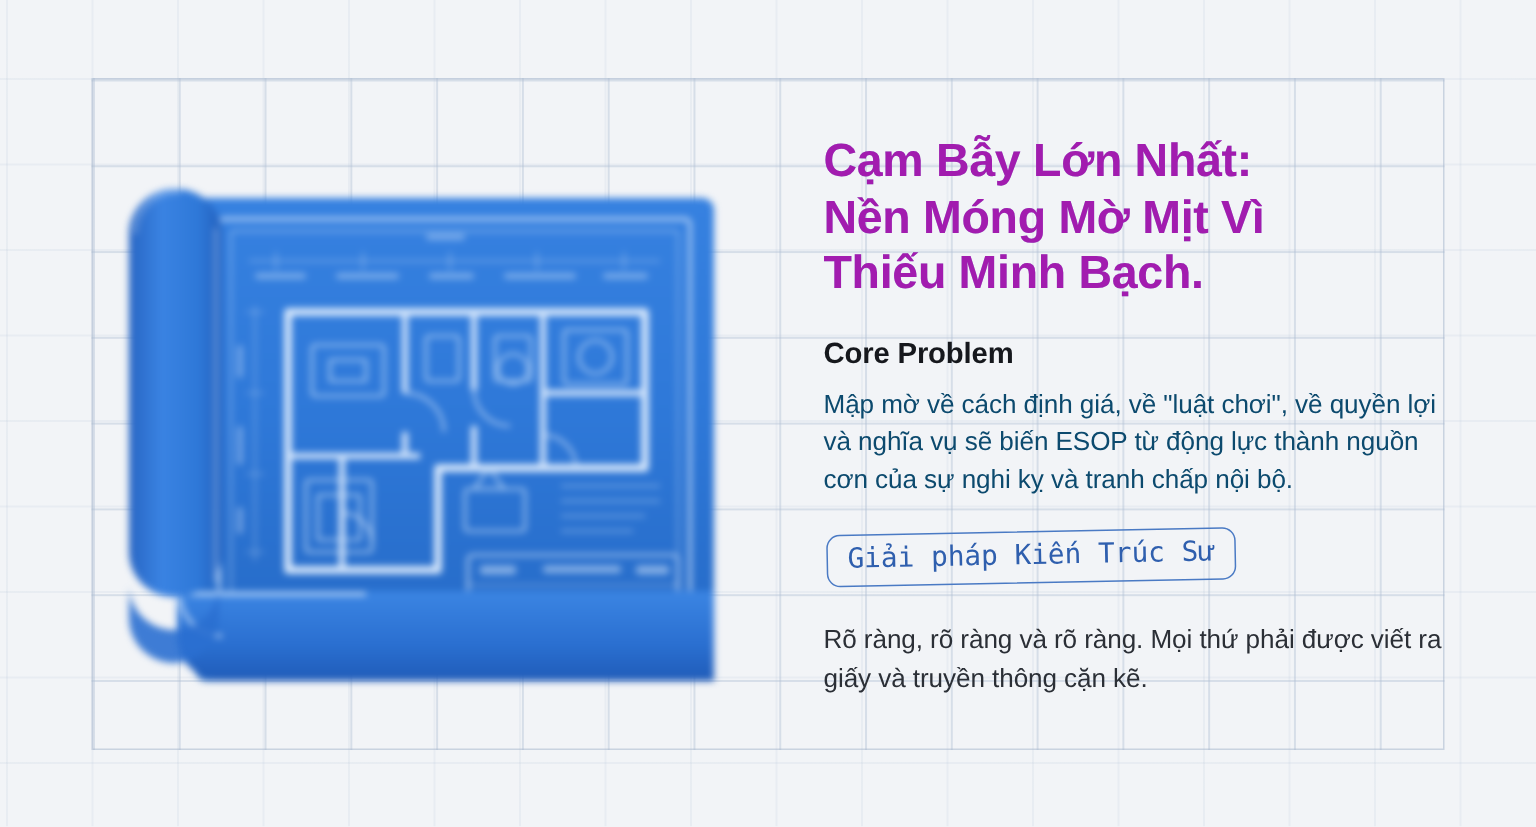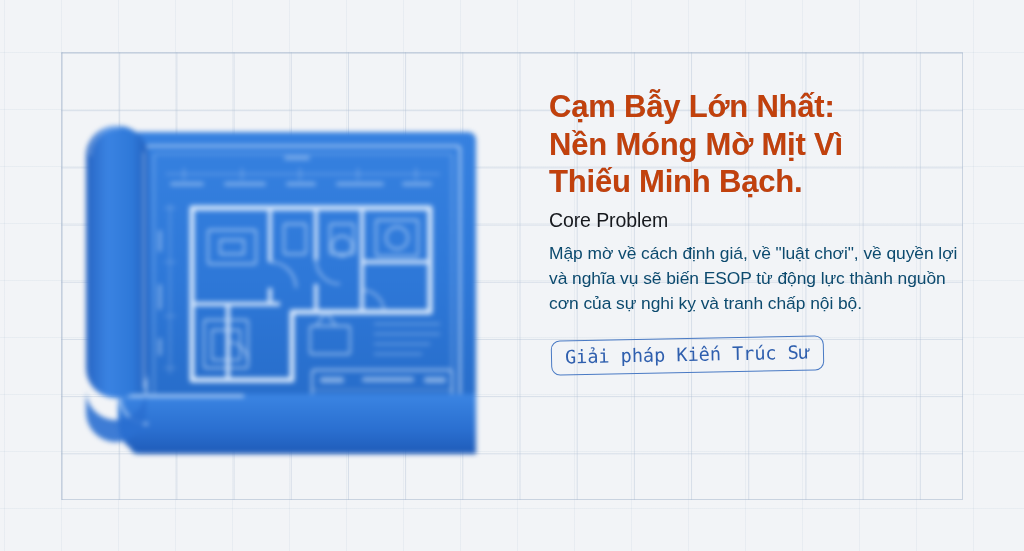--- a/index.html
+++ b/index.html
@@ -52,34 +52,34 @@
   .blueprint-wrap svg { display:block; width:100%; height:100%; }
 
   
   .content {
     position:absolute;
     left:549px; top:88px;
     width:420px;
   }
 
   .headline {
-    color:#c2410c;
+    color:#a21caf;
     font-size:31px;
     line-height:1.21;
     font-weight:700;
     letter-spacing:-0.2px;
     white-space:pre-line;
-    margin-bottom:8px;
+    margin-bottom:24px;
     text-shadow:0 0 .4px rgba(43,97,180,.35);
   }
 
   .section-title {
     color:#16181d;
     font-size:19.5px;
-    font-weight:400;
+    font-weight:700;
     letter-spacing:-0.1px;
     margin-bottom:9px;
   }
 
   .body-text {
     color:#0c4a6e;
     font-size:17.4px;
     line-height:1.45;
     letter-spacing:-0.05px;
   }
@@ -265,16 +265,17 @@
 Thiếu Minh Bạch.</div>
 
     <div class="section-title">Core Problem</div>
 
     <div class="body-text">Mập mờ về cách định giá, về "luật chơi", về quyền lợi và nghĩa vụ sẽ biến ESOP từ động lực thành nguồn cơn của sự nghi kỵ và tranh chấp nội bộ.</div>
 
     <div class="stamp-row">
       <span class="stamp">Giải pháp Kiến Trúc Sư</span>
     </div>
 
+    <div class="closing-text">Rõ ràng, rõ ràng và rõ ràng. Mọi thứ phải được viết ra giấy và truyền thông cặn kẽ.</div>
 
   </div>
 
 </div>
 
 </body></html>

